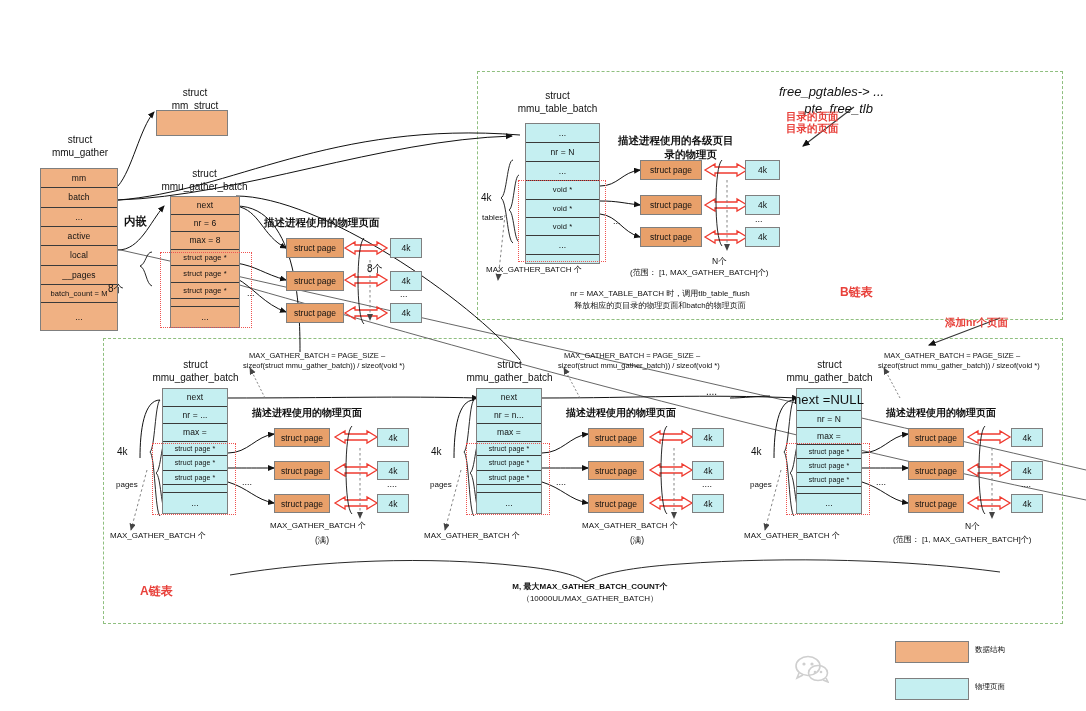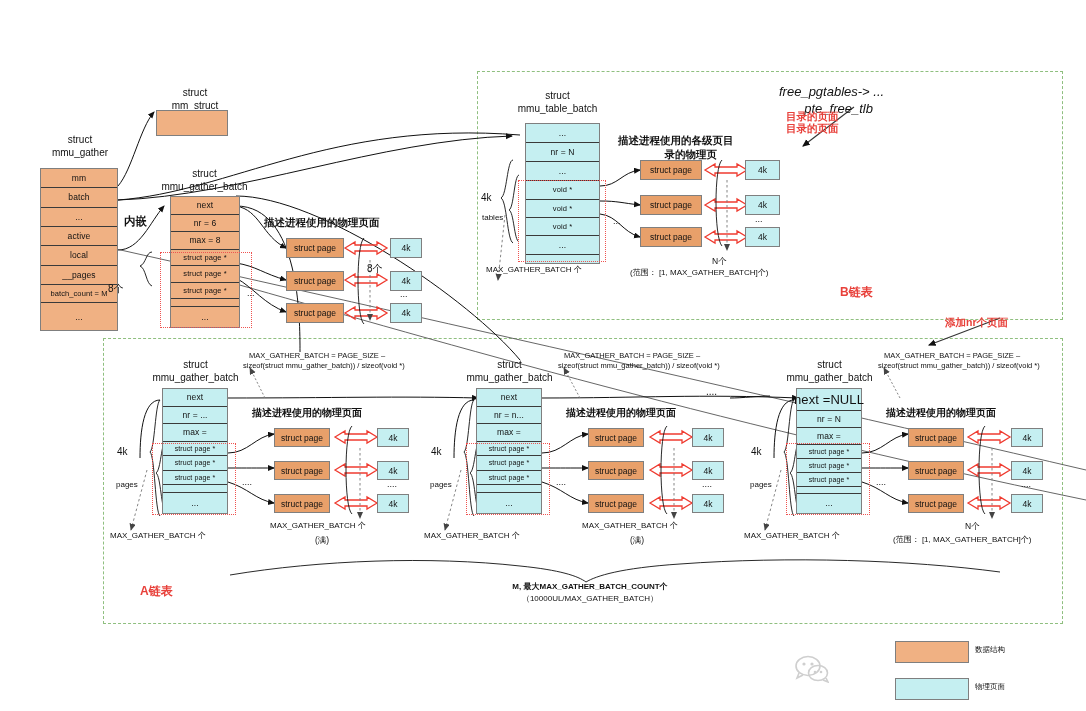--- a/index.html
+++ b/index.html
@@ -279,20 +279,24 @@
   <div class="nodebox page-node" style="left:640px; top:227px; width:62px; height:20px;">struct page</div>
   <div class="nodebox k4-node" style="left:745px; top:160px; width:35px; height:20px;">4k</div>
   <div class="nodebox k4-node" style="left:745px; top:195px; width:35px; height:20px;">4k</div>
   <div class="nodebox k4-node" style="left:745px; top:227px; width:35px; height:20px;">4k</div>
   <div class="cap" style="left:613px; top:216px;">...</div>
   <div class="cap" style="left:755px; top:214px;">...</div>
 
   <div class="cap" style="left:712px; top:256px; font-size:8.5px;">N个</div>
   <div class="cap" style="left:630px; top:268px; font-size:8px;">(范围： [1, MAX_GATHER_BATCH]个)</div>
 
+  <div class="cap-note" style="left:510px; top:288px; width:300px;">
+    <span>nr = MAX_TABLE_BATCH 时，调用tlb_table_flush</span><br>
+    <span>释放相应的页目录的物理页面和batch的物理页面</span>
+  </div>
 
   <div class="cap-red" style="left:840px; top:284px;">B链表</div>
 
   <div class="cap-tiny" style="left:779px; top:84px; text-align:center;">
     <span>free_pgtables-&gt; ...</span><br>
     <span style="margin-left:14px;">pte_free_tlb</span>
   </div>
   <div class="cap-red-sm" style="left:786px; top:110px;">
     <span>目录的页面</span><br>
     <span>目录的页面</span>

